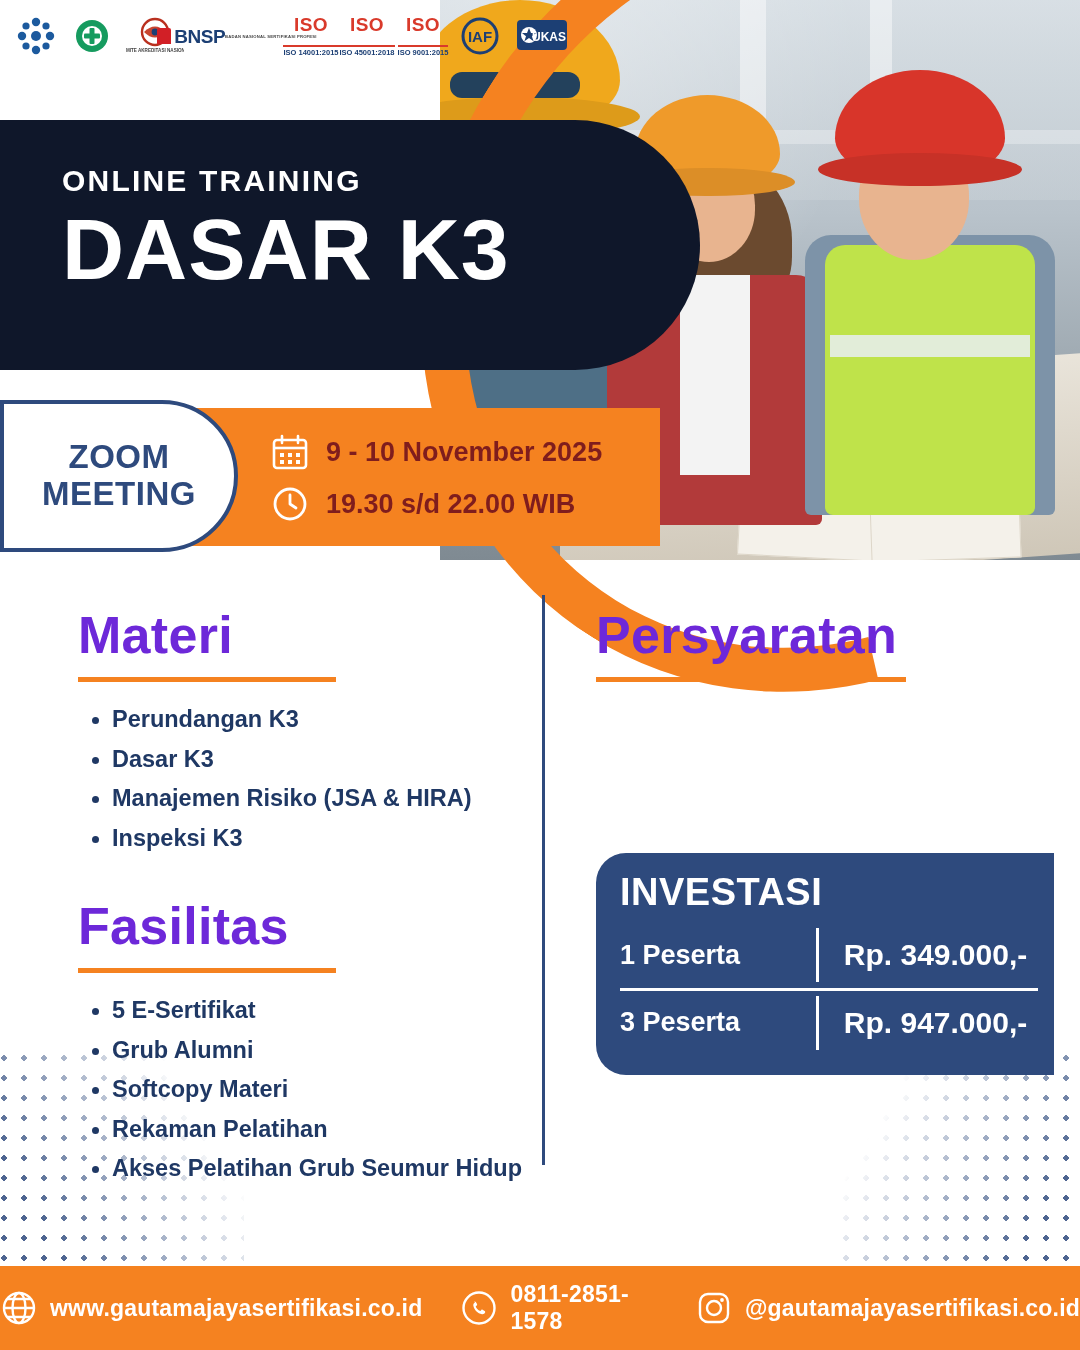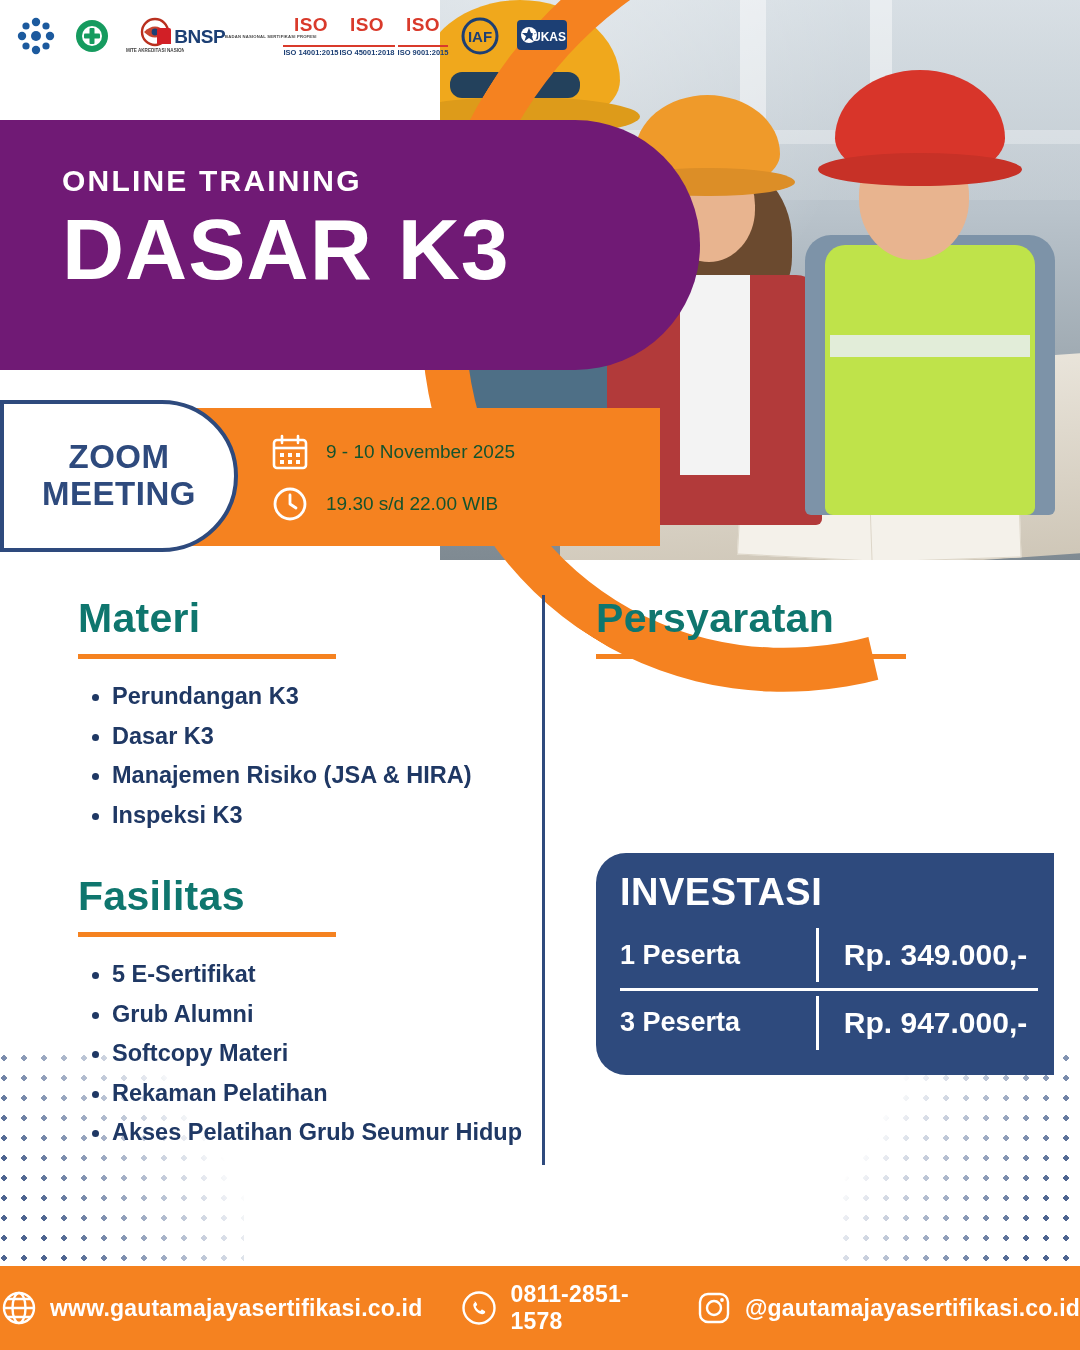--- a/index.html
+++ b/index.html
@@ -150,21 +150,21 @@
     border-right-color: transparent;
     transform: rotate(32deg);
     z-index: 6;
   }
 
   
   .title-panel {
     position:absolute;
     left: 0; top: 120px;
     width: 700px; height: 250px;
-    background: #701a75;
+    background: #0f172a;
     border-radius: 0 125px 125px 0;
     z-index: 8;
     padding: 44px 0 0 62px;
   }
   .title-kicker {
     color:#ffffff; font-size: 30px; font-weight: bold;
     letter-spacing: 2.2px;
   }
   .title-main {
     color:#ffffff; font-size: 86px; font-weight: bold;
@@ -173,21 +173,21 @@
 
   
   .sched-bar {
     position:absolute; left: 160px; top: 408px;
     width: 500px; height: 138px;
     background: #f58220;
     z-index: 7;
     padding: 18px 0 0 110px;
   }
   .sched-row { display:flex; align-items:center; gap: 16px; height: 52px; }
-  .sched-text { color:#14532d; font-size: 19px; font-weight: normal; }
+  .sched-text { color:#7f1d1d; font-size: 27px; font-weight: bold; }
   .ico { width: 40px; height: 40px; flex: 0 0 40px; color:#ffffff; }
   .ico svg { display:block; width:40px; height:40px; }
 
   .zoom-pill {
     position:absolute; left: 0; top: 400px;
     width: 238px; height: 152px;
     background: #ffffff;
     border: 4px solid #2e4a7d;
     border-radius: 0 80px 80px 0;
     z-index: 9;
@@ -202,21 +202,21 @@
   
   .content { position:absolute; left:0; top: 585px; width: 1080px; height: 520px; z-index: 7; }
   .divider {
     position:absolute; left: 542px; top: 10px; width: 3px; height: 570px;
     background: #2e4a7d;
   }
   .col-left { position:absolute; left: 78px; top: 10px; width: 450px; }
   .col-right { position:absolute; left: 596px; top: 10px; width: 455px; }
 
   .sec-title {
-    color:#0f766e; font-size: 41px; font-weight: bold; letter-spacing:.3px;
+    color:#6d28d9; font-size: 52px; font-weight: bold; letter-spacing:.3px;margin-top:10px;
   }
   .sec-rule { width: 258px; height: 5px; background:#f58220; margin-top: 12px; }
   .sec-rule.wide { width: 310px; }
 
   ul.bul { margin: 26px 0 0 34px; }
   ul.bul li {
     color: #1f3864; font-size: 23.5px; font-weight: bold;
     line-height: 1.0; margin-bottom: 16px;
     list-style: disc;
   }

